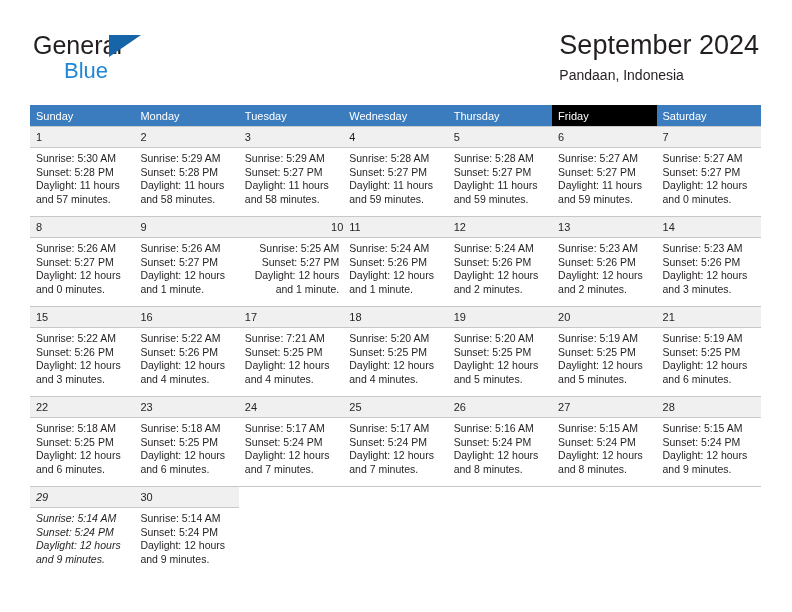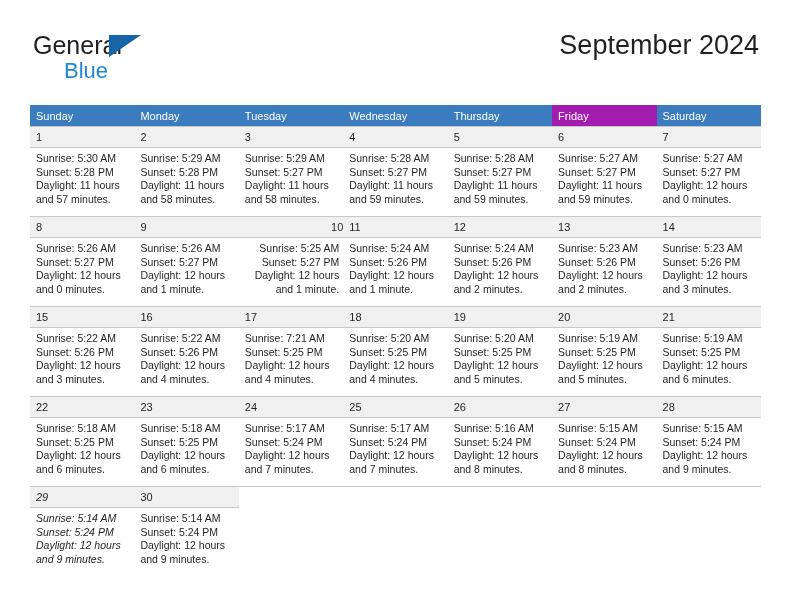--- a/index.html
+++ b/index.html
@@ -156,33 +156,34 @@
     <div class="brand">
       <div class="brand-line1">
         <span>General</span>
         <span class="brand-tri"></span>
       </div>
       <div class="brand-line2">Blue</div>
     </div>
 
     <div class="title-block">
       <div class="cal-title">September 2024</div>
+      <div class="cal-subtitle">Pandaan, Indonesia</div>
     </div>
 
   </div>
 
   <table class="cal">
     <thead>
       <tr>
         <th style="background: rgb(59, 124, 191);">Sunday</th>
         <th style="background: rgb(59, 124, 191);">Monday</th>
         <th style="background: rgb(59, 124, 191);">Tuesday</th>
         <th style="background: rgb(59, 124, 191);">Wednesday</th>
         <th style="background: rgb(59, 124, 191);">Thursday</th>
-        <th style="background: #a21caf;">Friday</th>
+        <th style="background: #000000;">Friday</th>
         <th style="background: rgb(59, 124, 191);">Saturday</th>
       </tr>
     </thead>
     <tbody id="cal-body">
         <tr class="week-row">
           <td>
             <div class="daycell" style="border-top-color: rgb(200, 200, 200);">
               <div class="daynum" style="background: rgb(240, 240, 240); border-bottom-color: rgb(200, 200, 200);">1</div>
               <div class="info">
                 <div>Sunrise: 5:30 AM</div>

